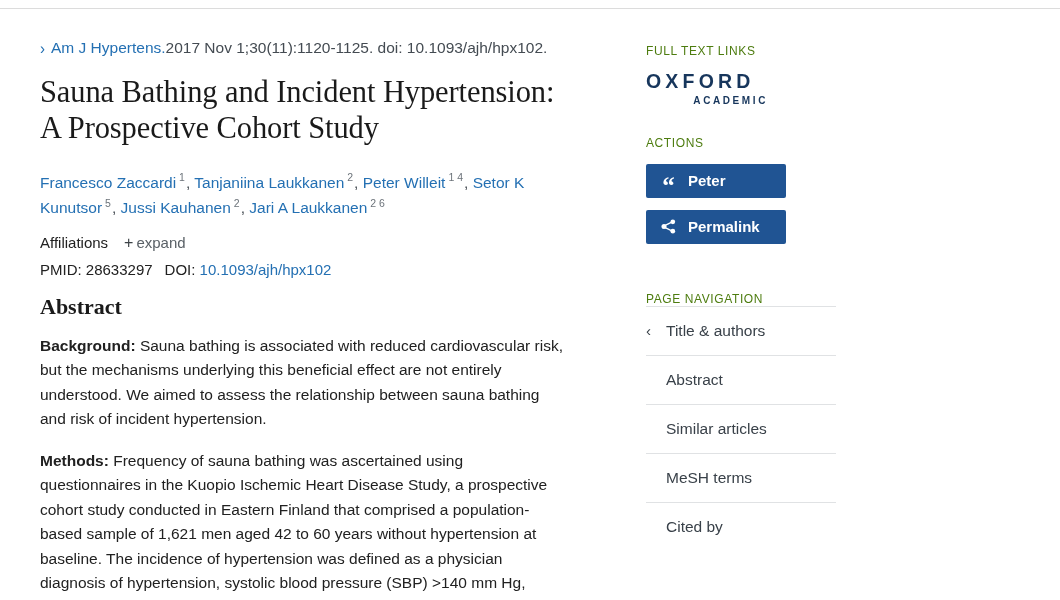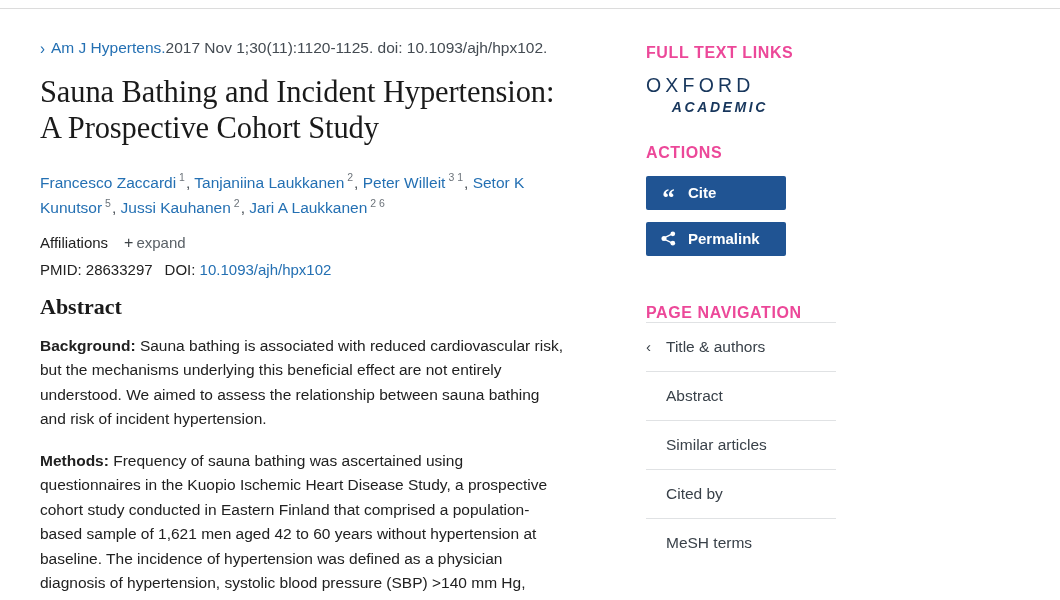--- a/index.html
+++ b/index.html
@@ -129,49 +129,47 @@
     max-width: 705px;
   }
   .abs-label { font-weight: 700; }
 
   
   .sidebar {
     width: 270px;
     padding: 29px 40px 0 40px;
   }
   .side-heading {
-    font-size: 16px;
+    font-size: 12px;
     letter-spacing: 0.6px;
-    color: #ec4899;
+    color: #4d7c0f;
     text-transform: uppercase;
     margin-bottom: 14px;
-    font-weight: bold;
   }
 
   .oxford-logo {
     margin-bottom: 30px;
     width: 124px;
   }
   .ox-word {
     font-size: 19.5px;
-    font-weight: 400;
+    font-weight: 700;
     letter-spacing: 4.2px;
     color: #17365c;
     line-height: 1;
   }
   .ox-sub {
-    font-size: 14px;
+    font-size: 10px;
     font-weight: 700;
     letter-spacing: 2.6px;
     color: #17365c;
     line-height: 1;
     margin-top: 4px;
     text-align: right;
     padding-right: 2px;
-    font-style: italic;
   }
 
   .actions-head { margin-top: 10px; }
 
   .action-btn {
     display: flex;
     align-items: center;
     width: 140px;
     height: 34px;
     background: #205493;
@@ -240,21 +238,21 @@
 
     <div class="cite-line">
       <span class="cite-chevron">›</span><a class="journal-link" href="#">Am J Hypertens.</a><span>2017 Nov 1;30(11):1120-1125. doi: 10.1093/ajh/hpx102.</span>
     </div>
 
     <h1 class="article-title">Sauna Bathing and Incident Hypertension: A Prospective Cohort Study</h1>
 
     <div class="authors">
       <span><a class="author-link" href="#">Francesco Zaccardi</a><span class="aff-sup">1</span><span class="author-sep">,</span></span>
       <span><a class="author-link" href="#">Tanjaniina Laukkanen</a><span class="aff-sup">2</span><span class="author-sep">,</span></span>
-      <span><a class="author-link" href="#">Peter Willeit</a><span class="aff-sup">3 1</span><span class="author-sep">,</span></span>
+      <span><a class="author-link" href="#">Peter Willeit</a><span class="aff-sup">1 4</span><span class="author-sep">,</span></span>
       <span><a class="author-link" href="#">Setor K Kunutsor</a><span class="aff-sup">5</span><span class="author-sep">,</span></span>
       <span><a class="author-link" href="#">Jussi Kauhanen</a><span class="aff-sup">2</span><span class="author-sep">,</span></span>
       <span><a class="author-link" href="#">Jari A Laukkanen</a><span class="aff-sup">2 6</span></span>
     </div>
 
     <div class="affil-row">
       <span>Affiliations</span><span class="expand-toggle"><span class="expand-plus">+</span><span>expand</span></span>
     </div>
 
     <div class="ids-row">
@@ -287,21 +285,21 @@
       <div class="ox-word">OXFORD</div>
       <div class="ox-sub">ACADEMIC</div>
     </div>
 
     <div class="side-heading actions-head">ACTIONS</div>
 
     <button class="action-btn">
       <span class="btn-icon">
         <span class="quote-glyph">“</span>
       </span>
-      <span>Cite</span>
+      <span>Peter</span>
     </button>
 
 
     <button class="action-btn">
       <span class="btn-icon">
         <svg width="15" height="15" viewBox="0 0 16 16" aria-hidden="true">
           <circle cx="12.6" cy="3" r="2.5" fill="#ffffff"></circle>
           <circle cx="12.6" cy="13" r="2.5" fill="#ffffff"></circle>
           <circle cx="3.2" cy="8" r="2.7" fill="#ffffff"></circle>
           <path d="M4.4 6.7 L11.6 3.4 M4.4 9.3 L11.6 12.6" stroke="#ffffff" stroke-width="1.5" fill="none"></path>
@@ -317,21 +315,21 @@
         <span class="nav-chevron">‹</span>
         <span>Title &amp; authors</span>
       </li>
       <li class="nav-item">
         <span>Abstract</span>
       </li>
       <li class="nav-item">
         <span>Similar articles</span>
       </li>
       <li class="nav-item">
+        <span>MeSH terms</span>
+      </li>
+      <li class="nav-item">
         <span>Cited by</span>
-      </li>
-      <li class="nav-item">
-        <span>MeSH terms</span>
       </li>
     </ul>
 
   </div>
 </div>
 
 </body></html>

